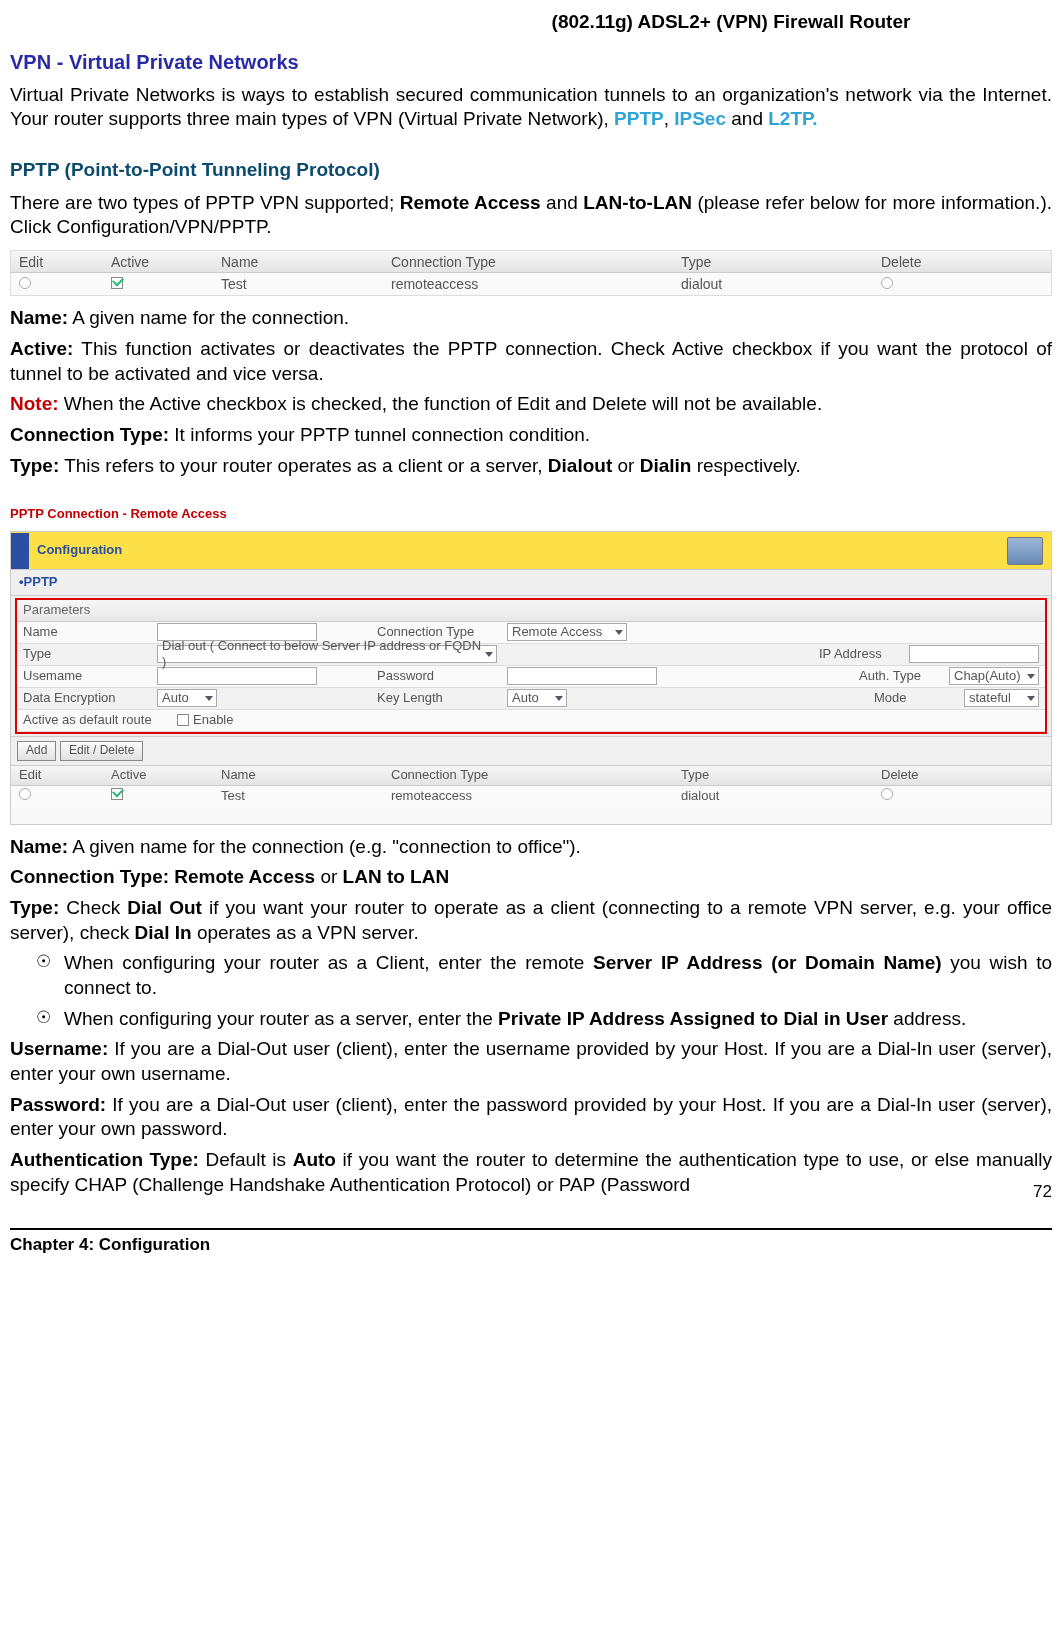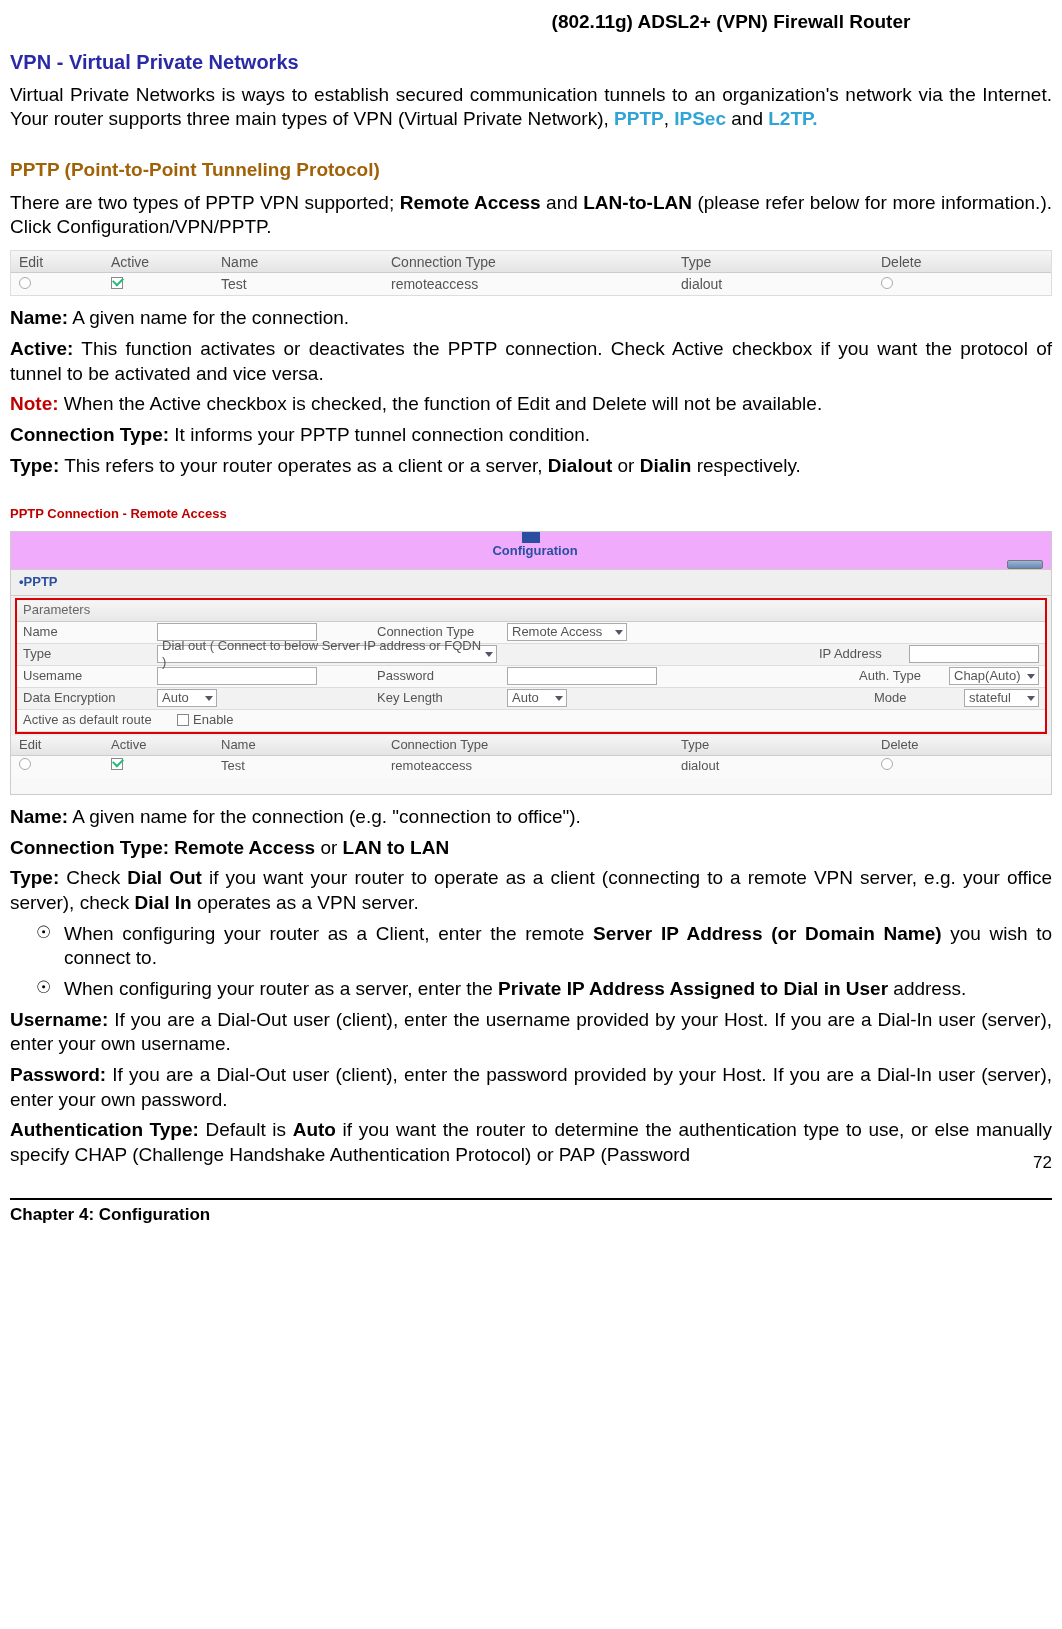--- a/index.html
+++ b/index.html
@@ -19,21 +19,21 @@
     margin-bottom: 14px;
     padding-left: 400px;
   }
   .h-blue {
     color: #2a2aa8;
     font-weight: bold;
     font-size: 20px;
     margin: 4px 0 8px 0;
   }
   .h-cyan {
-    color: #a16207;
+    color: #0c4a6e;
     font-weight: bold;
     font-size: 19px;
     margin: 26px 0 8px 0;
   }
   .h-red {
     color: #c00000;
     font-weight: bold;
     font-size: 13px;
     margin: 28px 0 8px 0;
   }
@@ -74,25 +74,24 @@
   
   .panel {
     border: 1px solid #ccc;
     background: #efefef;
     font-size: 13px;
     color: #555;
     margin: 6px 0 10px 0;
   }
   .panel-top {
     height: 38px;
-    background: #f0abfc;
+    background: #fde047;
     border-bottom: 1px solid #ccc;
     display: flex;
     align-items: center;
-    flex-direction: column;
   }
   .panel-top .bluebar {
     width: 18px; height: 36px; background: #2a4fa0;
   }
   .panel-top .conf {
     margin-left: 8px; color: #2a4fa0; font-weight: bold; font-size: 13px;
   }
   .panel-top .monitor {
     margin-left: auto; margin-right: 8px;
     width: 36px; height: 28px;
@@ -259,20 +258,24 @@
         </div>
     </div>
 
     <div class="frow">
       <div class="lbl" style="width:160px">Active as default route</div>
       <span class="chk"></span>
       <span style="margin-left:4px">Enable</span>
     </div>
   </div>
 
+  <div class="btn-row">
+    <span class="btn">Add</span>
+    <span class="btn">Edit / Delete</span>
+  </div>
 
   <div class="hdr" style="display:flex;background:linear-gradient(#f6f6f6,#e4e4e4);border-bottom:1px solid #ccc;height:20px;align-items:center">
     <div class="c-edit">Edit</div>
     <div class="c-active">Active</div>
     <div class="c-name">Name</div>
     <div class="c-conn">Connection Type</div>
     <div class="c-type">Type</div>
     <div class="c-del">Delete</div>
   </div>
   <div style="display:flex;background:#fafafa;height:22px;align-items:center">

